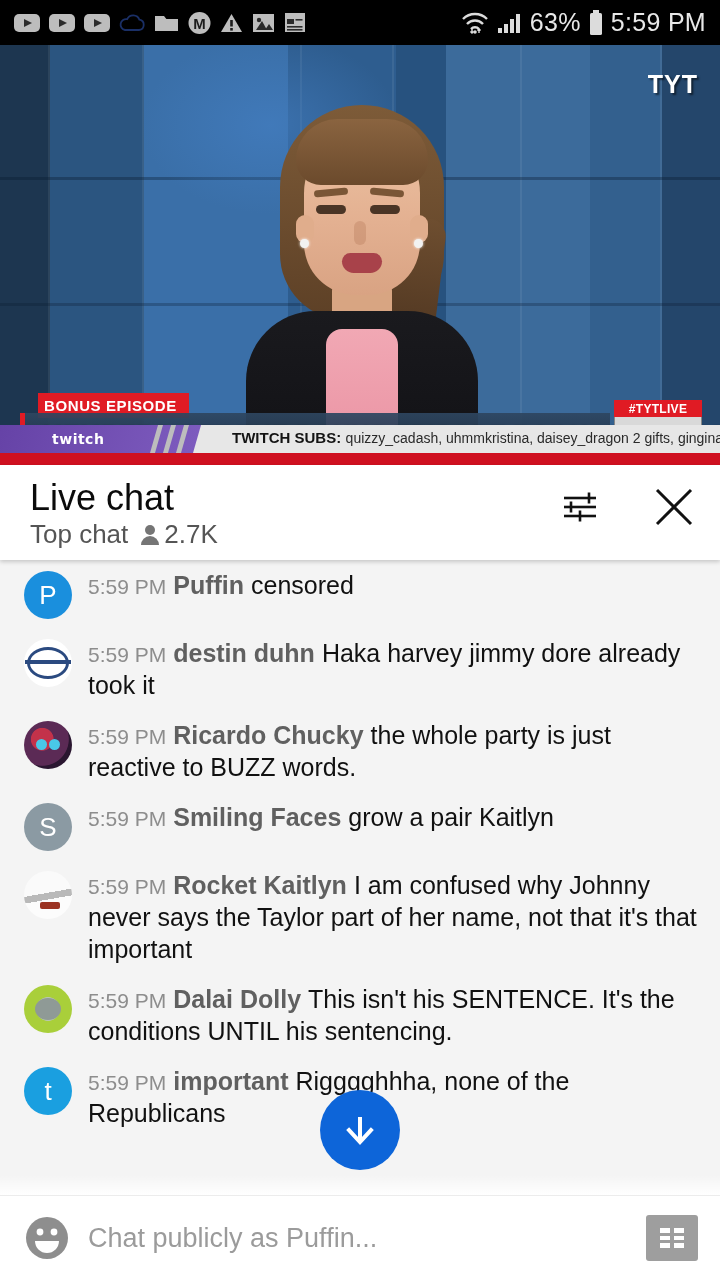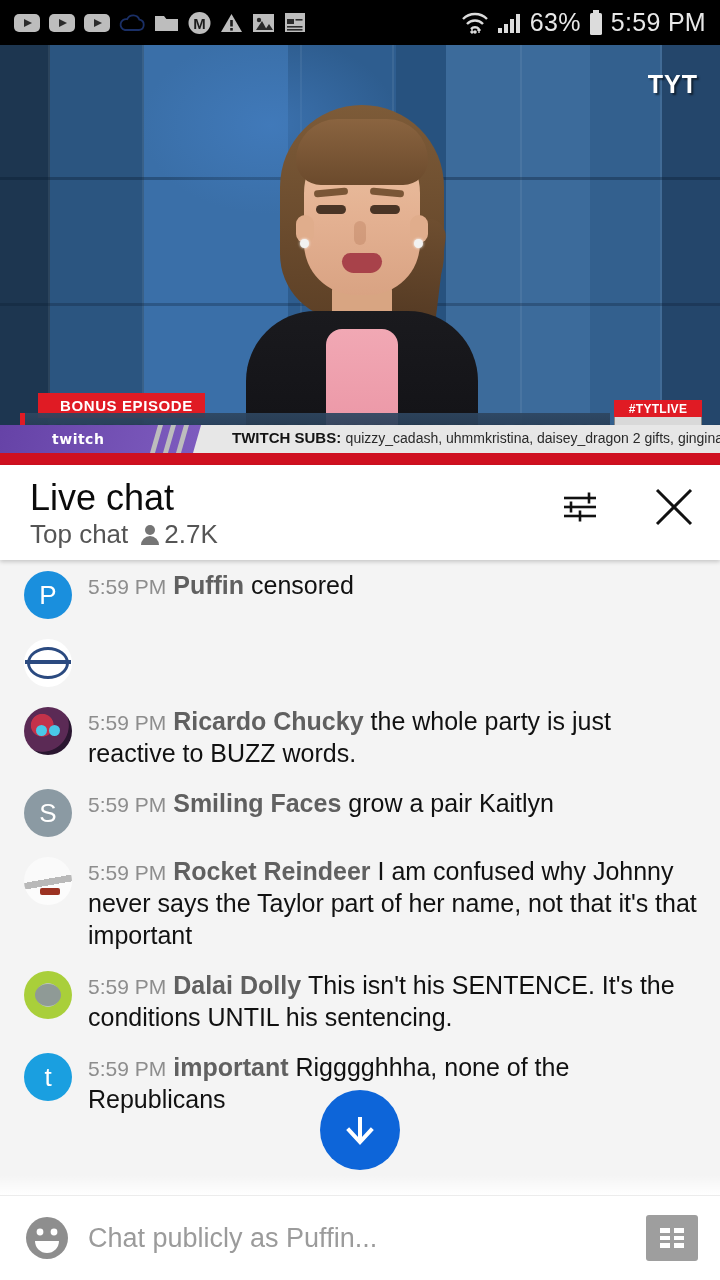--- a/index.html
+++ b/index.html
@@ -102,21 +102,21 @@
     position: absolute; right: 22px; top: 25px;
     color:#fff; font-weight: 700; font-size: 25px; letter-spacing: 1px;
     font-family: "Liberation Sans", sans-serif;
     text-shadow: 2px 2px 2px rgba(0,0,0,.55);
   }
 
   
   .bonus-tag {
     position:absolute; left: 38px; top: 348px; background:#e01b24;
     color:#fff; font-size: 15px; font-weight: 700; letter-spacing:.6px;
-    padding: 4px 12px 4px 22px;
+    padding: 4px 12px 4px 6px;
   }
   .chyron {
     position:absolute; left: 20px; top: 368px; width: 590px; height: 42px;
     background: linear-gradient(180deg, rgba(46,70,96,.93), rgba(28,46,68,.93));
     border-left: 5px solid #e01b24;
     display:flex; align-items:center;
   }
   .chyron-txt {
     color:#fff; font-weight: 700; font-size: 25px; letter-spacing: .2px;
     padding-left: 16px; white-space: nowrap;
@@ -395,32 +395,33 @@
   <div class="chat-list" id="chat-list">
       <div class="msg">
         <div class="av av-puffin" style="background: rgb(26, 143, 221);">P</div>
         <div class="mtext"><span class="mtime">5:59 PM</span><span class="mname">Puffin</span><span class="mbody">censored</span></div>
       </div>
       <div class="msg">
         <div class="av av-ring" style="background: rgb(255, 255, 255);">
           <div class="r1"></div>
           <div class="r2"></div>
         </div>
+        <div class="mtext"><span class="mtime">5:59 PM</span><span class="mname">destin duhn</span><span class="mbody">Haka harvey jimmy dore already took it</span></div>
       </div>
       <div class="msg">
         <div class="av av-chucky"></div>
         <div class="mtext"><span class="mtime">5:59 PM</span><span class="mname">Ricardo Chucky</span><span class="mbody">the whole party is just reactive to BUZZ words.</span></div>
       </div>
       <div class="msg">
         <div class="av av-smiling" style="background: rgb(139, 154, 163);">S</div>
         <div class="mtext"><span class="mtime">5:59 PM</span><span class="mname">Smiling Faces</span><span class="mbody">grow a pair Kaitlyn</span></div>
       </div>
       <div class="msg">
         <div class="av av-rocket"></div>
-        <div class="mtext"><span class="mtime">5:59 PM</span><span class="mname">Rocket Reindeer</span><span class="mbody">I am confused why Johnny never says the Taylor part of her name, not that it's that important</span></div>
+        <div class="mtext"><span class="mtime">5:59 PM</span><span class="mname">Rocket Kaitlyn</span><span class="mbody">I am confused why Johnny never says the Taylor part of her name, not that it's that important</span></div>
       </div>
       <div class="msg">
         <div class="av av-dalai"></div>
         <div class="mtext"><span class="mtime">5:59 PM</span><span class="mname">Dalai Dolly</span><span class="mbody">This isn't his SENTENCE. It's the conditions UNTIL his sentencing.</span></div>
       </div>
       <div class="msg">
         <div class="av av-thiskidd" style="background: rgb(26, 159, 224);">t</div>
         <div class="mtext"><span class="mtime">5:59 PM</span><span class="mname">important</span><span class="mbody">Rigggghhha, none of the Republicans</span></div>
       </div>
     </div>

